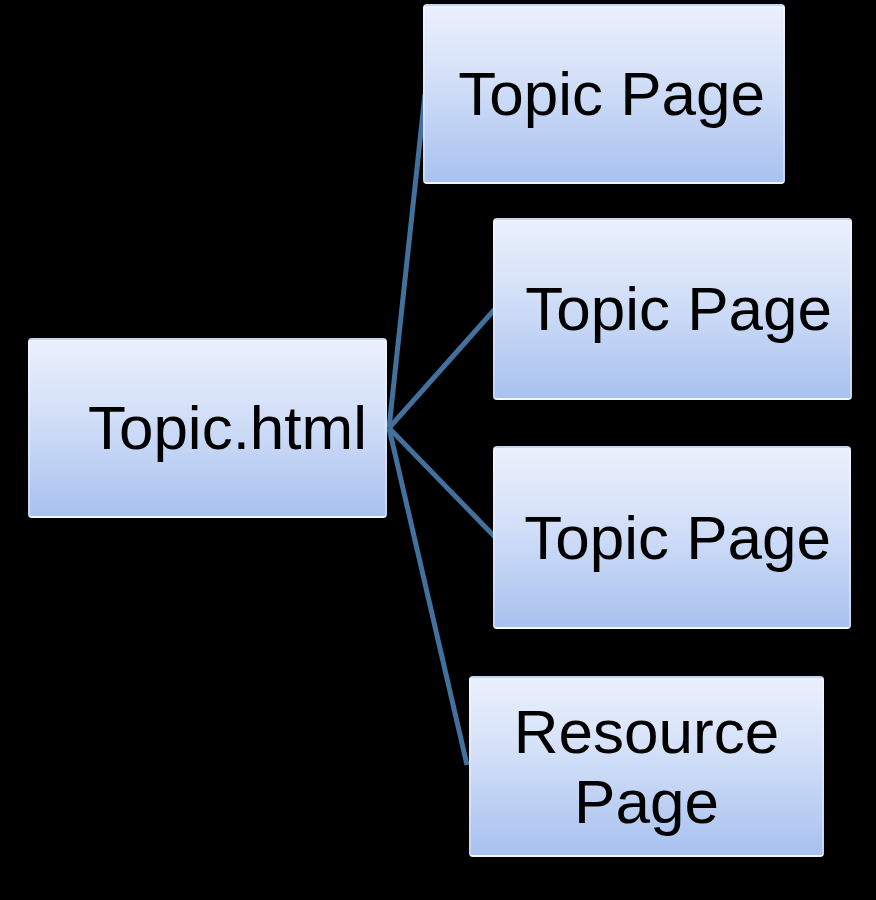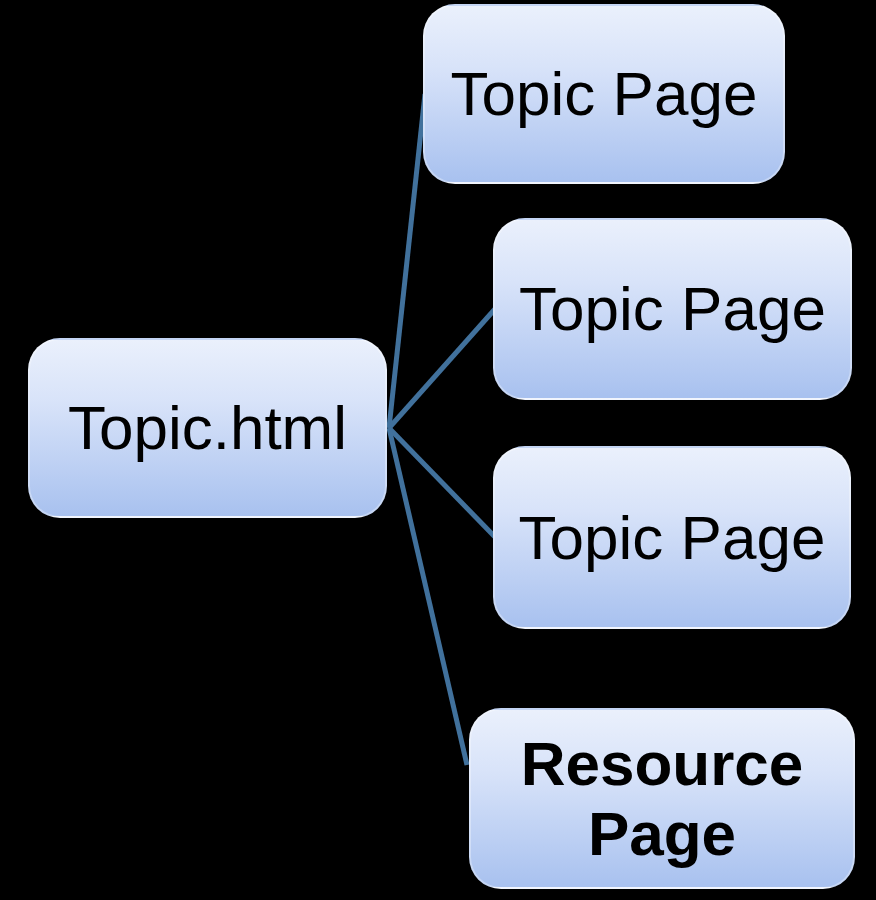--- a/index.html
+++ b/index.html
@@ -18,26 +18,26 @@
   #edges {
     position: absolute;
     left: 0;
     top: 0;
     width: 100%;
     height: 100%;
   }
   .node {
     position: absolute;
     box-sizing: border-box;
-    border-radius: 32px;
+    border-radius: 4px;
     border: 2px solid rgba(255,255,255,0.32);
     background: linear-gradient(180deg, #eaf0fc 0%, #d8e3f9 35%, #a8c1ef 100%);
     display: flex;
     align-items: center;
-    justify-content: center;
+    justify-content: flex-end;
     text-align: center;
     color: #000000;
     font-size: 62px;
     line-height: 1.12;
     padding: 0 18px;
   }
 </style>
 </head>
 <body>
 
@@ -53,16 +53,16 @@
     </div>
     <div class="node" style="left: 423px; top: 4px; width: 362px; height: 180px;">
       <span>Topic Page</span>
     </div>
     <div class="node" style="left: 493px; top: 218px; width: 359px; height: 182px;">
       <span>Topic Page</span>
     </div>
     <div class="node" style="left: 493px; top: 446px; width: 358px; height: 183px;">
       <span>Topic Page</span>
     </div>
-    <div class="node" style="left: 469px; top: 708px; width: 386px; height: 181px; font-weight: bold;">
+    <div class="node" style="left: 469px; top: 676px; width: 355px; height: 181px;">
       <span>Resource Page</span>
     </div>
   </div>
 
 </body></html>

